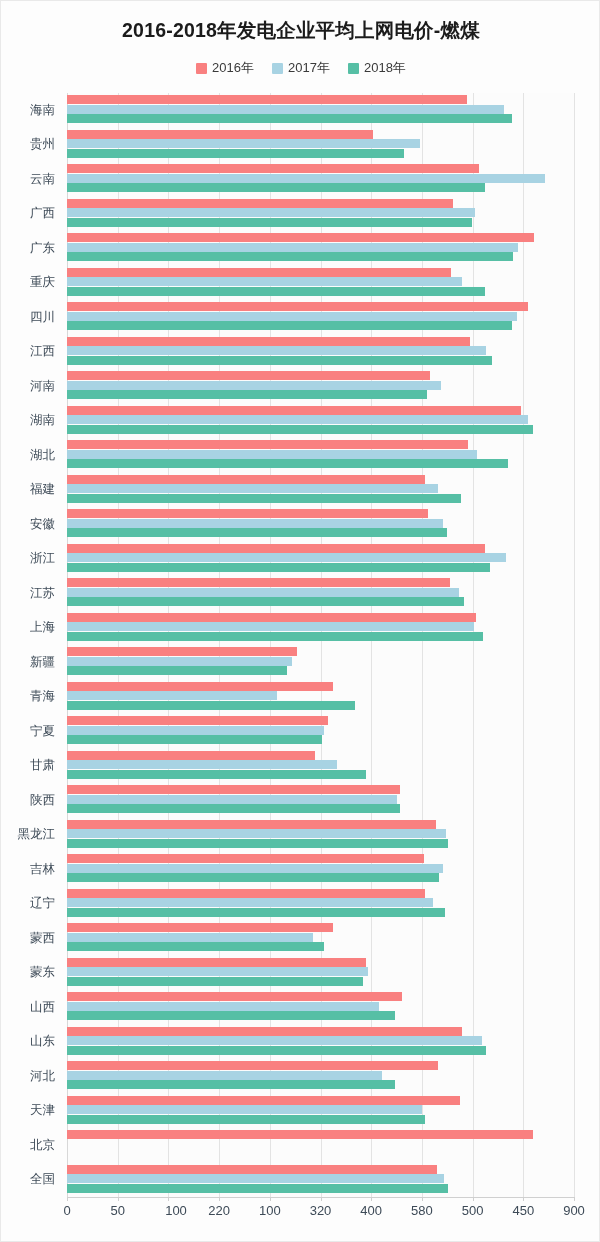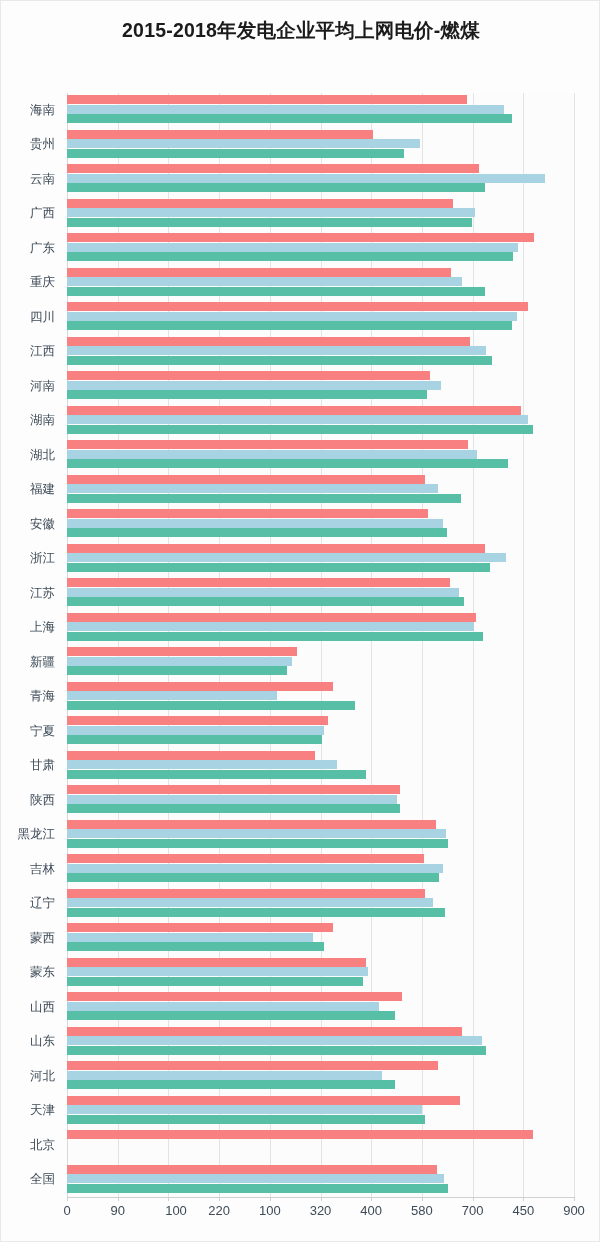--- a/index.html
+++ b/index.html
@@ -115,22 +115,36 @@
     top: 1196px;
     width: 1px; height: 4px;
     background: #cfcfcf;
   }
 </style>
 </head>
 <body>
 
 <div id="page">
 
-  <div id="chart-title">2015-2018年发电企业平均上网电价-燃煤</div>
-
+  <div id="chart-title">2016-2018年发电企业平均上网电价-燃煤</div>
+
+  <div id="legend">
+      <div class="legend-item">
+        <span class="legend-swatch" style="background: rgb(249, 128, 128);"></span>
+        <span>2016年</span>
+      </div>
+      <div class="legend-item">
+        <span class="legend-swatch" style="background: rgb(168, 211, 227);"></span>
+        <span>2017年</span>
+      </div>
+      <div class="legend-item">
+        <span class="legend-swatch" style="background: rgb(86, 191, 165);"></span>
+        <span>2018年</span>
+      </div>
+    </div>
 
   <div id="plot">
     <div id="plot-bg"></div>
     <div id="gridlines">
         <div class="gridline axis0" style="left: 0px;"></div>
         <div class="gridline" style="left: 50.7px;"></div>
         <div class="gridline" style="left: 101.4px;"></div>
         <div class="gridline" style="left: 152.1px;"></div>
         <div class="gridline" style="left: 202.8px;"></div>
         <div class="gridline" style="left: 253.5px;"></div>
@@ -333,28 +347,28 @@
       <div class="ylabel" style="top: 942.25px;">山东</div>
       <div class="ylabel" style="top: 976.75px;">河北</div>
       <div class="ylabel" style="top: 1011.25px;">天津</div>
       <div class="ylabel" style="top: 1045.75px;">北京</div>
       <div class="ylabel" style="top: 1080.25px;">全国</div>
     </div>
 
   <div id="xaxis-line"></div>
   <div id="xlabels">
       <div class="xlabel" style="left: 66px;">0</div>
-      <div class="xlabel" style="left: 116.7px;">90</div>
+      <div class="xlabel" style="left: 116.7px;">50</div>
       <div class="xlabel" style="left: 175px;">100</div>
       <div class="xlabel" style="left: 218.1px;">220</div>
       <div class="xlabel" style="left: 268.8px;">100</div>
       <div class="xlabel" style="left: 319.5px;">320</div>
       <div class="xlabel" style="left: 370.2px;">400</div>
       <div class="xlabel" style="left: 420.9px;">580</div>
-      <div class="xlabel" style="left: 471.6px;">700</div>
+      <div class="xlabel" style="left: 471.6px;">500</div>
       <div class="xlabel" style="left: 522.3px;">450</div>
       <div class="xlabel" style="left: 573px;">900</div>
     </div>
 
 <div class="tick" style="left: 66px;"></div>
     <div class="tick" style="left: 116.7px;"></div>
     <div class="tick" style="left: 167.4px;"></div>
     <div class="tick" style="left: 218.1px;"></div>
     <div class="tick" style="left: 268.8px;"></div>
     <div class="tick" style="left: 319.5px;"></div>

